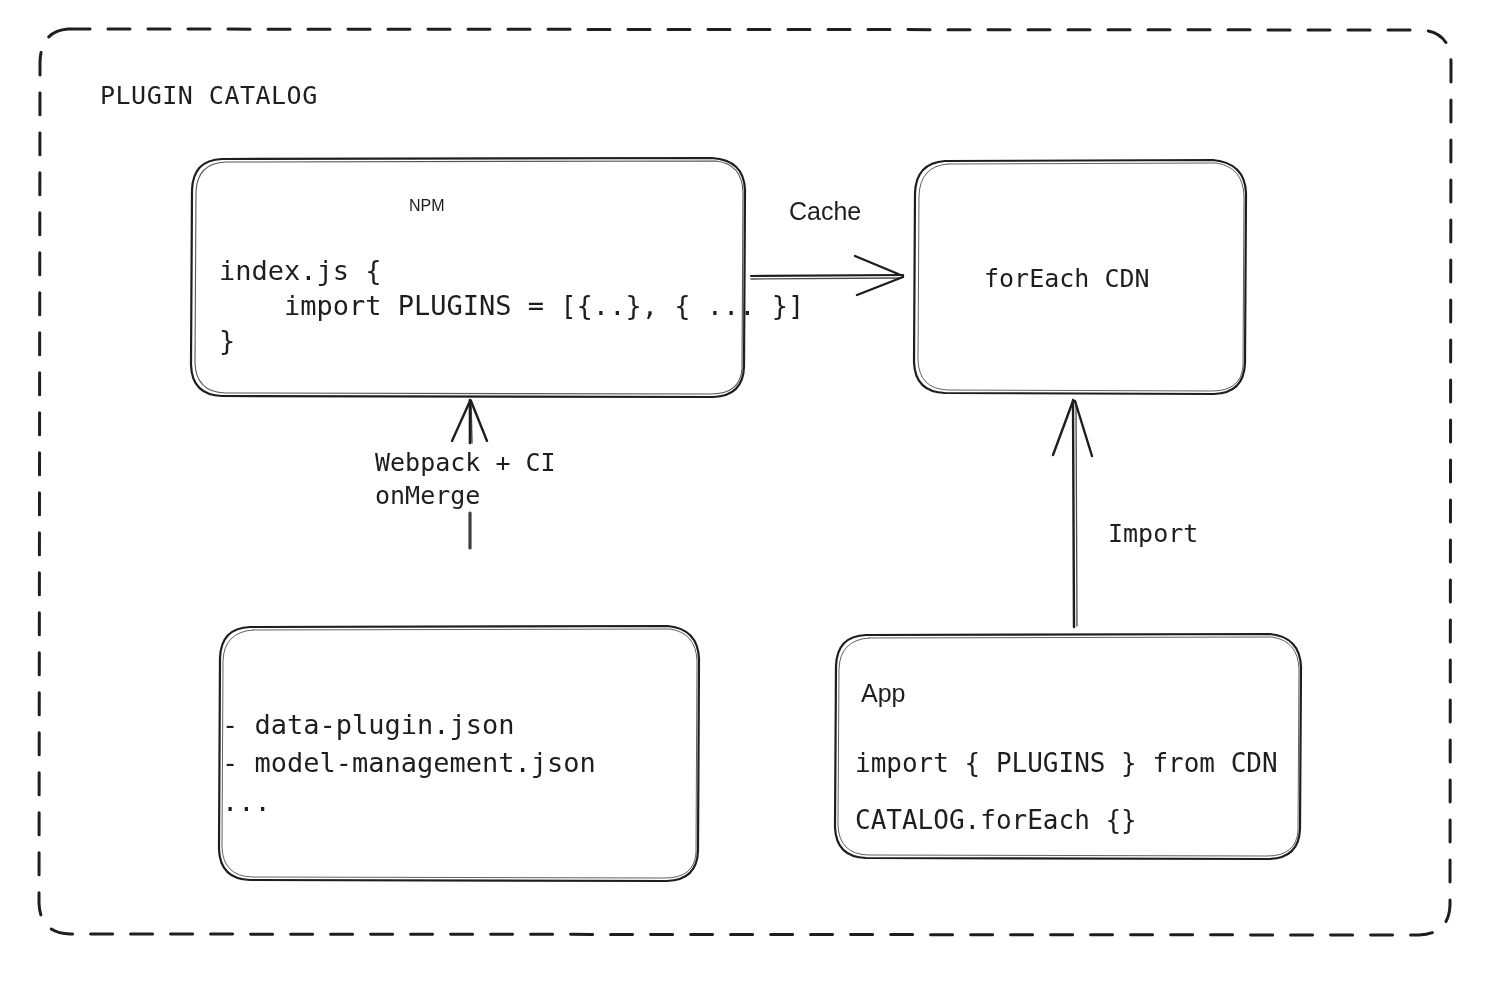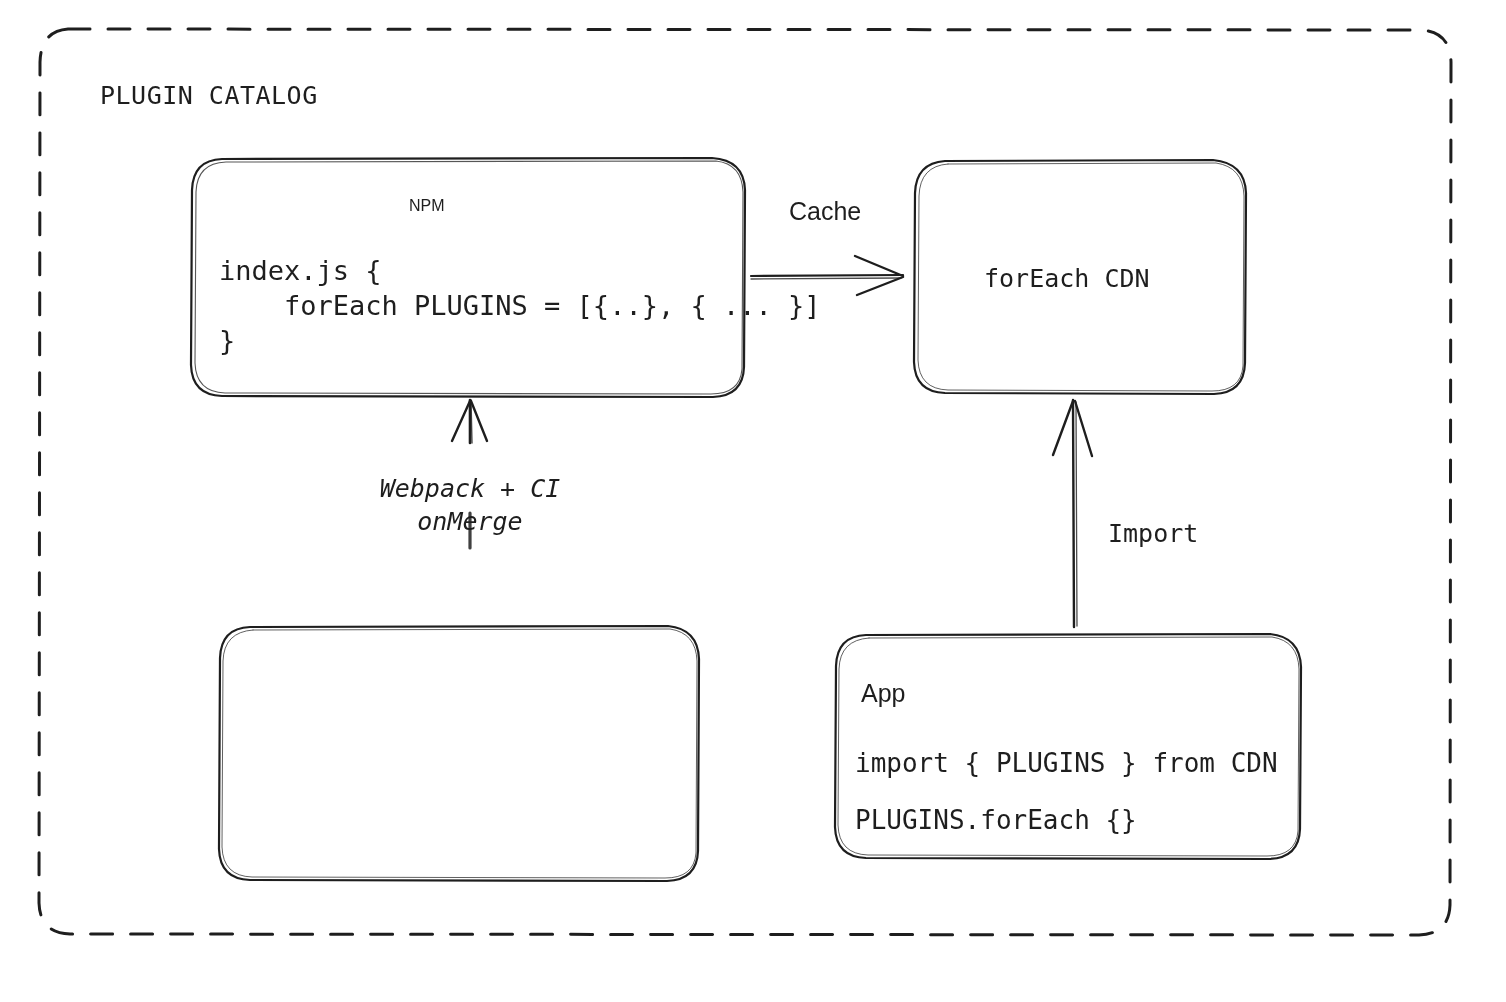--- a/index.html
+++ b/index.html
@@ -54,26 +54,24 @@
   }
   #cdn-label {
     left: 984px; top: 263px;
     font-size: 25px;
   }
   #cache-label {
     left: 789px; top: 196px;
     font-size: 25px;
   }
   #webpack-label {
-    left: 375px; top: 473px;
+    left: 375px; top: 447px;
     font-size: 25px;
     line-height: 1.30;
-    text-align: center;
     width: 190px;
-    font-style: italic;
   }
   #repo-caption {
     left: 286px; top: 567px;
     font-size: 25px;
   }
   #repo-list {
     left: 222px; top: 706px;
     font-size: 27px;
     line-height: 1.42;
   }
@@ -146,31 +144,34 @@
       </g>
 
     </g>
   </svg>
 
   <div class="txt mono" id="catalog-title">PLUGIN CATALOG</div>
 
   <div class="txt sans" id="npm-title">NPM</div>
 
   <div class="txt mono" id="npm-code">index.js {
-    forEach PLUGINS = [{..}, { ... }]
+    import PLUGINS = [{..}, { ... }]
 }</div>
 
   <div class="txt mono" id="cdn-label">forEach CDN</div>
 
   <div class="txt sans" id="cache-label">Cache</div>
 
   <div class="txt mono" id="webpack-label">Webpack + CI
 onMerge</div>
 
 
+  <div class="txt mono" id="repo-list">- data-plugin.json
+- model-management.json
+...</div>
 
   <div class="txt sans" id="app-title">App</div>
 
-  <div class="txt mono" id="app-code"><span>import { PLUGINS } from CDN</span><br><span>PLUGINS.forEach {}</span></div>
+  <div class="txt mono" id="app-code"><span>import { PLUGINS } from CDN</span><br><span>CATALOG.forEach {}</span></div>
 
   <div class="txt mono" id="import-label">Import</div>
 
 </div>
 
 </body></html>

